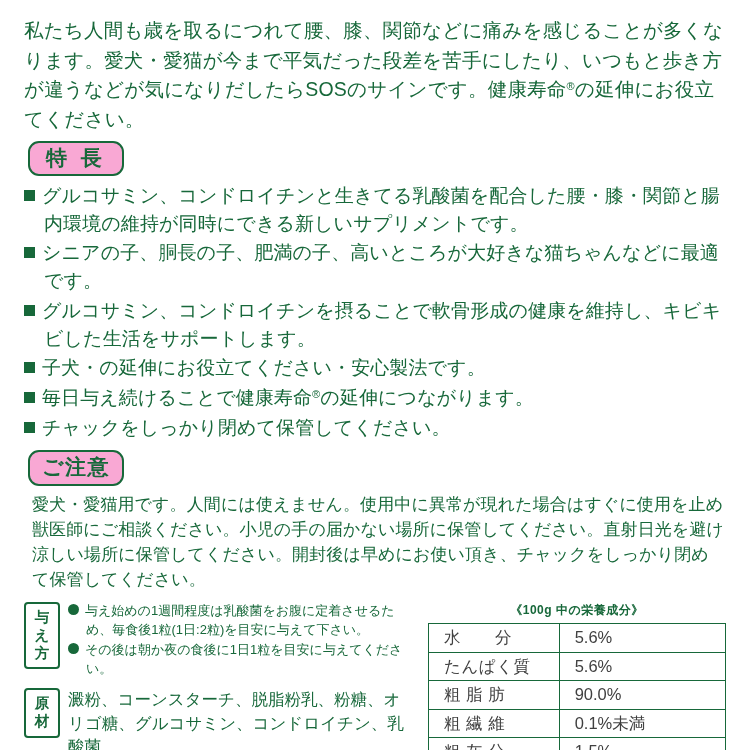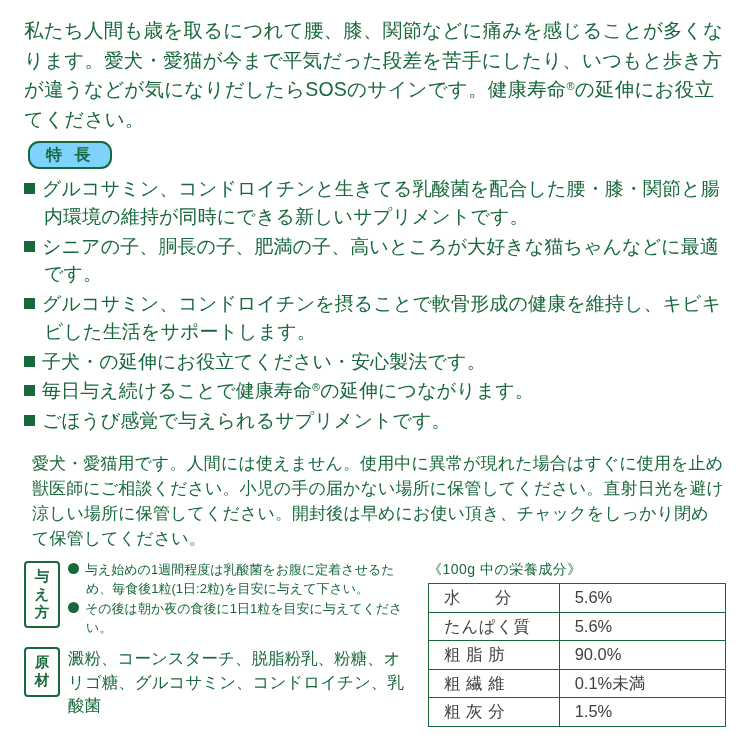--- a/index.html
+++ b/index.html
@@ -31,38 +31,38 @@
     margin: 0 0 6px 0;
     color: #17683a;
   }
 
   
   .pill {
     display: inline-block;
     border: 2px solid #17683a;
     border-radius: 11px;
     padding: 1px 16px 2px 16px;
-    font-size: 16px;
+    font-size: 21px;
     font-weight: bold;
     letter-spacing: 4px;
     line-height: 1.35;
     color: #17683a;
-    background: #7dd3fc;
+    background: #f9a8d4;
   }
   .pill.small {
     letter-spacing: 1.5px;
     padding: 1px 12px 2px 12px;
   }
   .heading-row {
     margin: 4px 0 6px 4px;
   }
 
   
   .features {
-    margin: 0 0 16px 0;
+    margin: 0 0 9px 0;
     padding: 0;
     list-style: none;
   }
   .features li {
     font-size: 19px;
     line-height: 1.46;
     margin: 0 0 2px 0;
     padding-left: 20px;
     text-indent: -20px;
     letter-spacing: 0.1px;
@@ -146,23 +146,23 @@
     vertical-align: 0px;
   }
   .ingredients {
     font-size: 16.5px;
     line-height: 1.42;
     margin: 0;
   }
 
   
   .nutri-title {
-    font-size: 14px;
-    font-weight: normal;
-    text-align: left;
+    font-size: 12px;
+    font-weight: bold;
+    text-align: center;
     letter-spacing: 0.5px;
     margin: 0 0 4px 0;
   }
   table.nutri {
     border-collapse: collapse;
     width: 100%;
     font-size: 16.5px;
   }
   table.nutri td {
     border: 1.5px solid #17683a;
@@ -190,23 +190,26 @@
   <div class="heading-row">
     <span class="pill">特 長</span>
   </div>
 
   <ul class="features">
     <li><span class="sq"></span><span>グルコサミン、コンドロイチンと生きてる乳酸菌を配合した腰・膝・関節と腸内環境の維持が同時にできる新しいサプリメントです。</span></li>
     <li><span class="sq"></span><span>シニアの子、胴長の子、肥満の子、高いところが大好きな猫ちゃんなどに最適です。</span></li>
     <li><span class="sq"></span><span>グルコサミン、コンドロイチンを摂ることで軟骨形成の健康を維持し、キビキビした生活をサポートします。</span></li>
     <li><span class="sq"></span><span>子犬・の延伸にお役立てください・安心製法です。</span></li>
     <li><span class="sq"></span><span>毎日与え続けることで健康寿命<span class="reg">®</span>の延伸につながります。</span></li>
-    <li><span class="sq"></span><span>ごほうび感覚で与えられるサプリメントです。</span></li>
+    <li><span class="sq"></span><span>チャックをしっかり閉めて保管してください。</span></li>
   </ul>
 
+  <div class="heading-row">
+    <span class="pill small">ご注意</span>
+  </div>
 
   <p class="caution-text">愛犬・愛猫用です。人間には使えません。使用中に異常が現れた場合はすぐに使用を止め獣医師にご相談ください。小児の手の届かない場所に保管してください。直射日光を避け涼しい場所に保管してください。開封後は早めにお使い頂き、チャックをしっかり閉めて保管してください。</p>
 
   <div class="bottom">
 
     <div class="bottom-left">
 
       <div class="labeled-row">
         <div class="vlabel">
           <span>与</span>

